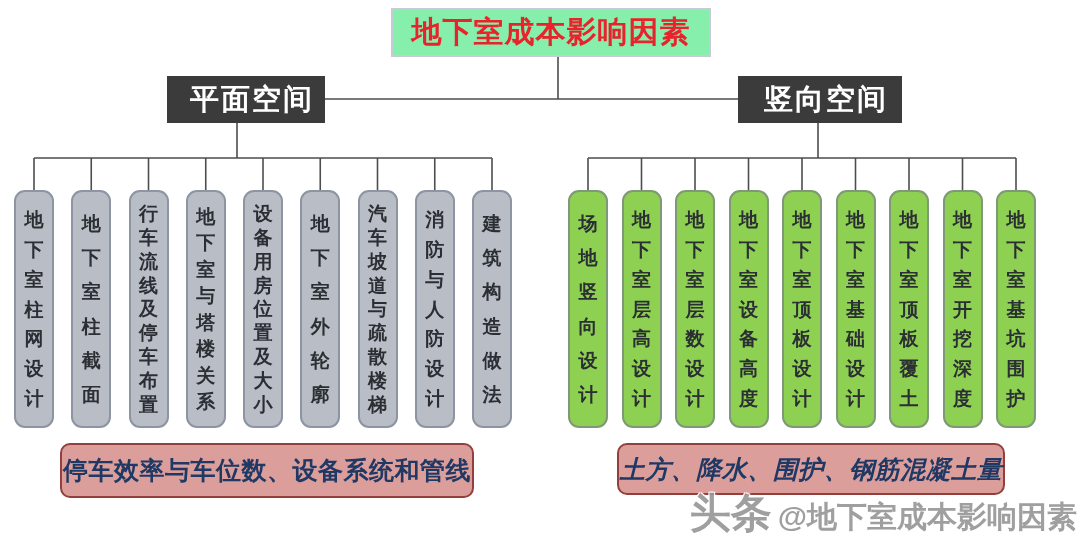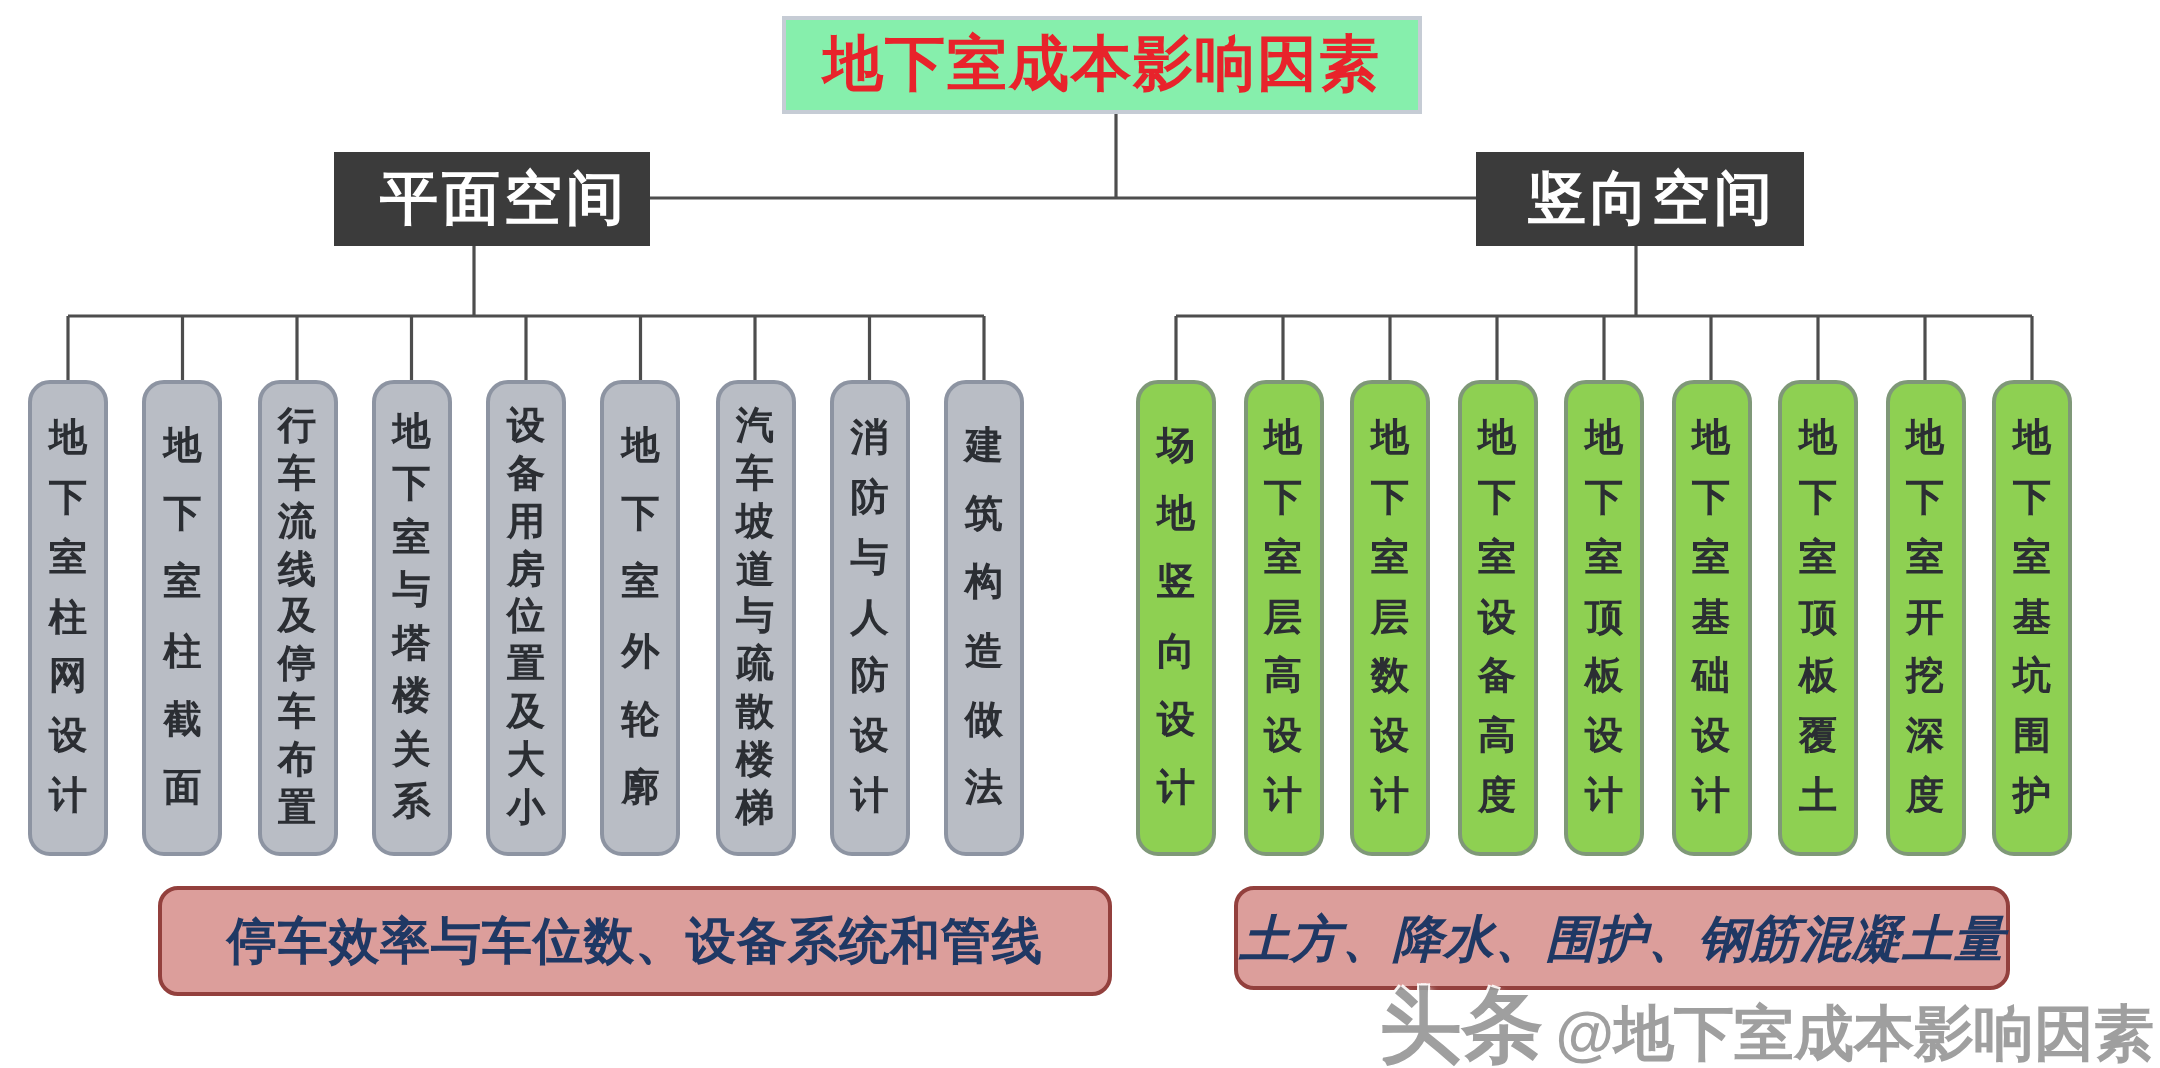--- a/index.html
+++ b/index.html
@@ -31,21 +31,21 @@
     padding:7px 0;font-size:19px;font-weight:bold;color:#2b2e33;line-height:1;
   }
   .factor.gray{background:#b9bdc5;border:2px solid #8d94a2;}
   .factor.green{background:#8ed052;border:2px solid #7f9878;}
   .summary-box{
     position:absolute;z-index:2;box-sizing:border-box;border-radius:10px;
     background:#dc9e9b;border:2px solid #93403d;
     display:flex;align-items:center;justify-content:center;
     color:#1f3864;font-weight:bold;font-size:25px;letter-spacing:0.5px;
   }
-  .summary-box.left{left:79px;top:443px;width:477px;height:55px;}
+  .summary-box.left{left:60px;top:443px;width:414px;height:55px;}
   .summary-box.right{left:617px;top:443px;width:388px;height:52px;font-style:italic;}
   .watermark{
     position:absolute;right:3px;top:486px;z-index:3;white-space:nowrap;
     font-size:30px;font-weight:bold;color:#979797;opacity:0.92;
     text-shadow:-1px -1px 0 #fff,1px -1px 0 #fff,-1px 1px 0 #fff,1px 1px 0 #fff,2px 2px 3px #fff;
   }
   .watermark .brand{font-size:41px;margin-right:6px;}
 </style>
 </head>
 <body>

